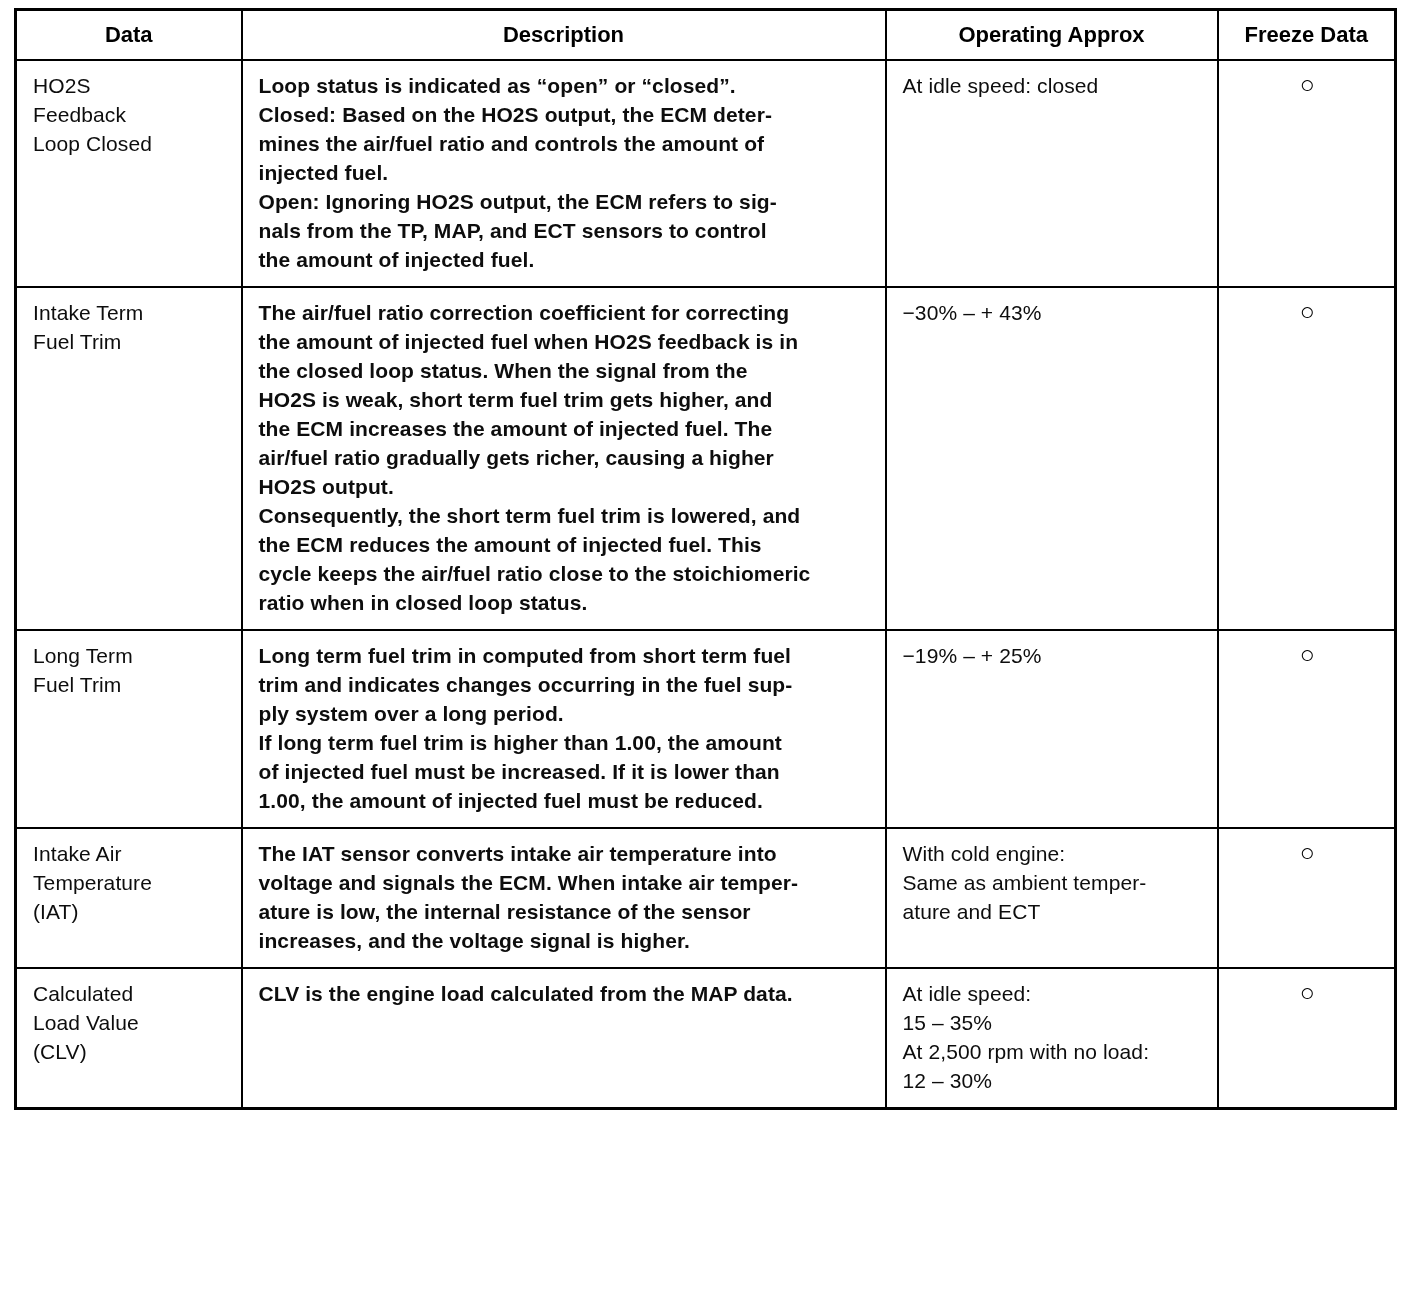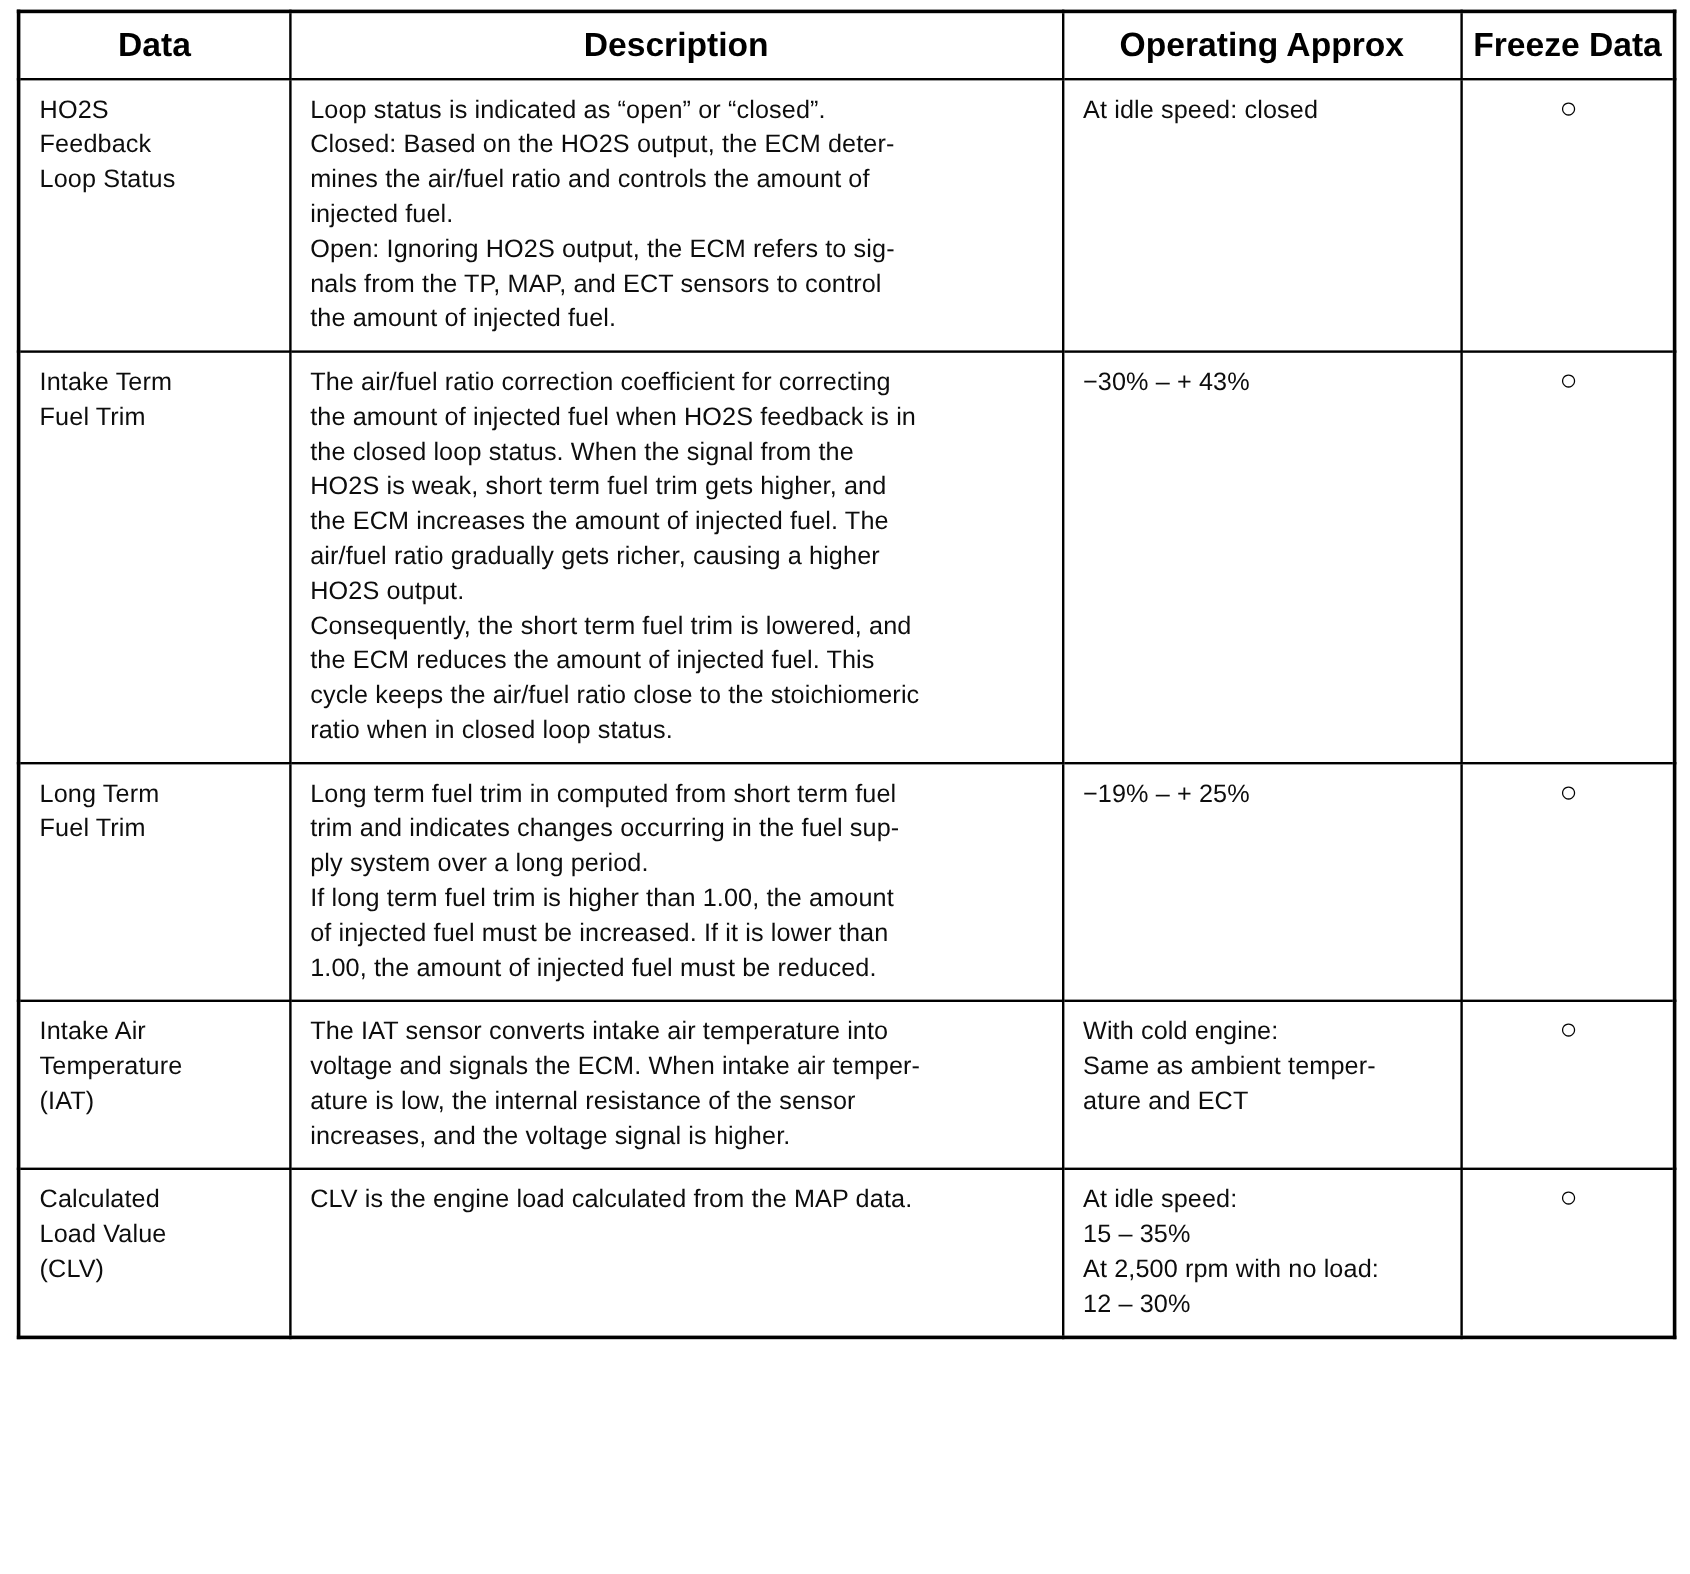--- a/index.html
+++ b/index.html
@@ -21,39 +21,40 @@
     border: 3px solid #000000;
     table-layout: fixed;
     color: #0d0d0d;
   }
   table.data-table th,
   table.data-table td {
     border: 2px solid #000000;
     box-sizing: border-box;
   }
   table.data-table th {
-    font-size: 28px;
+    font-size: 22px;
     font-weight: bold;
     text-align: center;
     padding: 11px 6px;
     color: #000000;
   }
   table.data-table td {
     font-size: 21px;
     line-height: 29px;
     vertical-align: top;
     padding: 10px 14px 12px 16px;
     white-space: pre-line;
     letter-spacing: 0.1px;
   }
   td.cell-data {
     padding-left: 16px;
   }
   td.cell-desc {
     padding-left: 18px;
+    font-weight: bold;
   }
   td.cell-opval {
     padding-left: 16px;
   }
   td.cell-freeze {
     vertical-align: middle;
     text-align: center;
     white-space: normal;
     padding: 0;
   }
@@ -83,21 +84,21 @@
         <th>Data</th>
         <th>Description</th>
         <th>Operating Approx</th>
         <th>Freeze Data</th>
       </tr>
     </thead>
     <tbody>
       <tr>
         <td class="cell-data">HO2S
 Feedback
-Loop Status</td>
+Loop Closed</td>
         <td class="cell-desc">Loop status is indicated as “open” or “closed”.
 Closed: Based on the HO2S output, the ECM deter-
 mines the air/fuel ratio and controls the amount of
 injected fuel.
 Open: Ignoring HO2S output, the ECM refers to sig-
 nals from the TP, MAP, and ECT sensors to control
 the amount of injected fuel.</td>
         <td class="cell-opval">At idle speed: closed</td>
         <td class="cell-freeze"><span class="freeze-mark">○</span></td>
       </tr>

